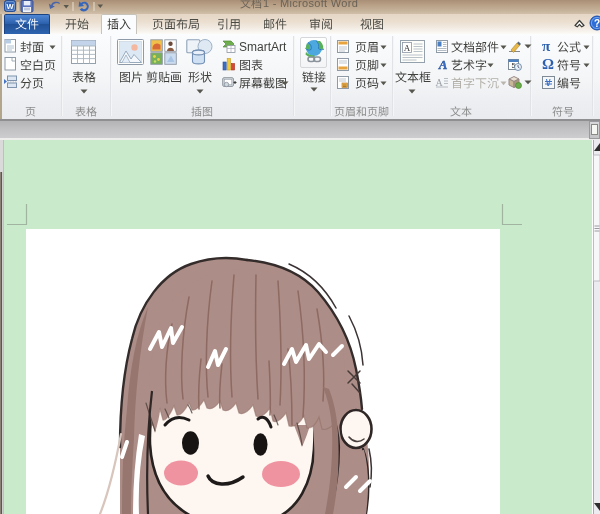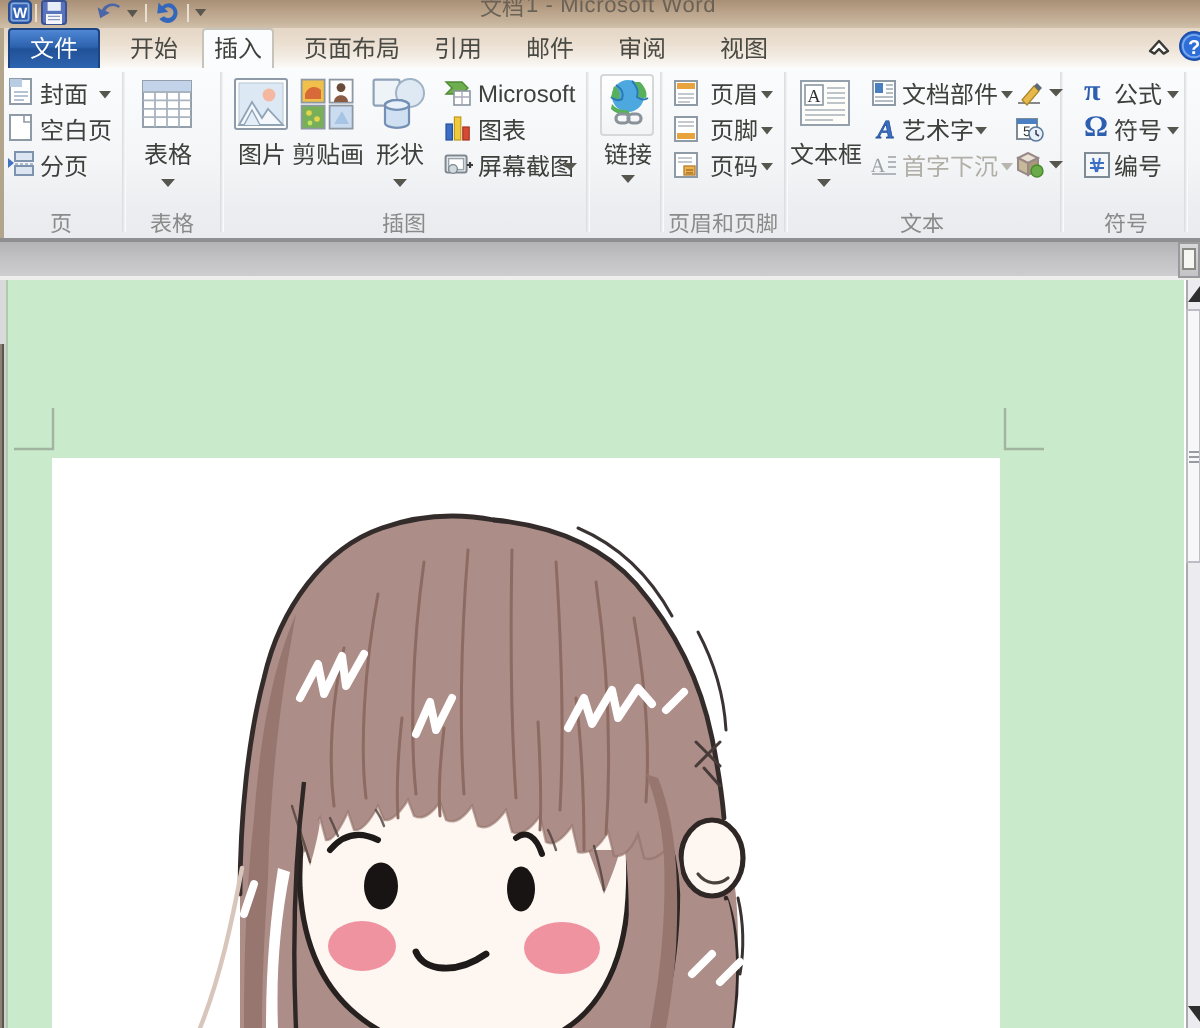--- a/index.html
+++ b/index.html
@@ -282,21 +282,21 @@
   </svg>
 <svg class="abs" style="left:196px;top:89px" width="9" height="6" viewBox="0 0 9 6">
     <path d="M0.5 0.5 h7 l-3.5 4z" fill="#56564f"></path>
   </svg>
 
 <svg class="abs" style="left:222px;top:40px" width="14" height="13" viewBox="0 0 14 13">
   <path d="M1 1 h8 l3 3 -3 3 h-8 l3-3z" fill="#6fae4e" stroke="#4e8a34" stroke-width="0.7"></path>
   <rect x="5" y="5.5" width="8" height="7" fill="#fff" stroke="#8a949e" stroke-width="0.8"></rect>
   <path d="M5 8.5h8M9 5.5v7" stroke="#aab" stroke-width="0.7"></path>
 </svg>
-<div class="abs txt" style="left:239px;top:40px">Microsoft</div>
+<div class="abs txt" style="left:239px;top:40px">SmartArt</div>
 <svg class="abs" style="left:222px;top:57px" width="14" height="14" viewBox="0 0 14 14">
   <rect x="1" y="5" width="3.2" height="8" fill="#3a6fc4" stroke="#27519a" stroke-width="0.6"></rect>
   <rect x="5.2" y="1.5" width="3.2" height="11.5" fill="#f0c93c" stroke="#c09a1a" stroke-width="0.6"></rect>
   <rect x="9.4" y="6.5" width="3.2" height="6.5" fill="#d44a34" stroke="#a83322" stroke-width="0.6"></rect>
 </svg>
 <svg class="abs" style="left:239px;top:59px" width="24" height="14" viewBox="0 0 24 14">
     <g transform="translate(0,10.56) scale(0.012,-0.012)" fill="#3f3f3c">
       <use href="#g56fe" x="0"></use>
       <use href="#g8868" x="1000"></use>
     </g>

